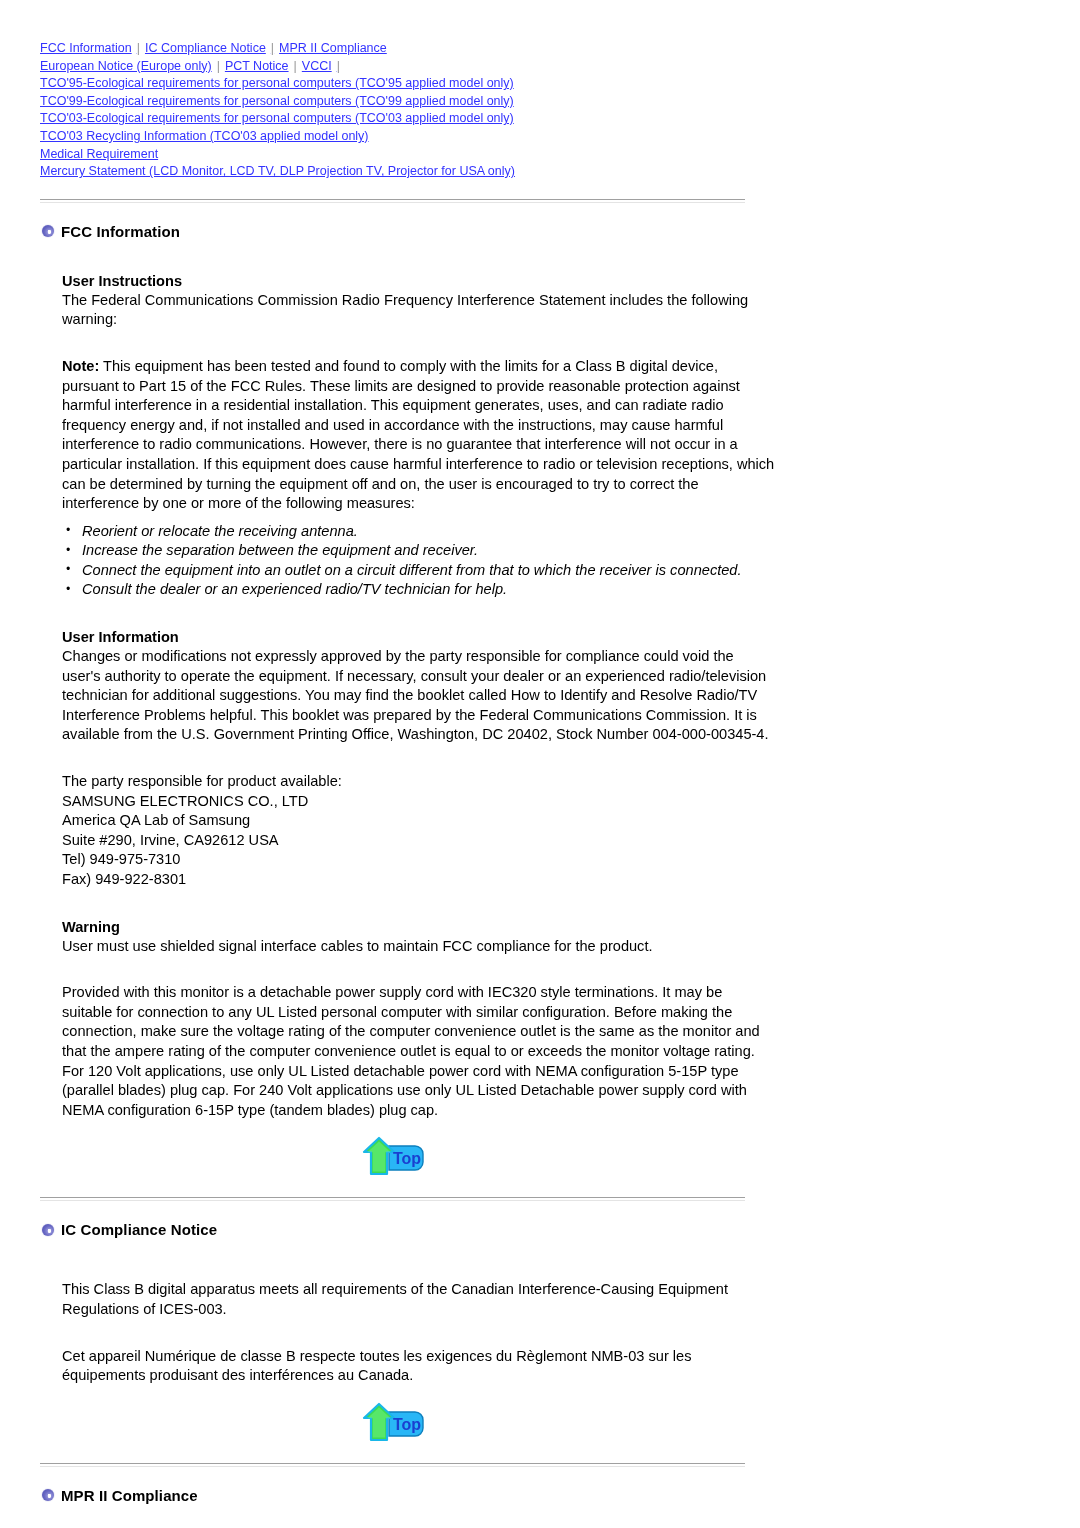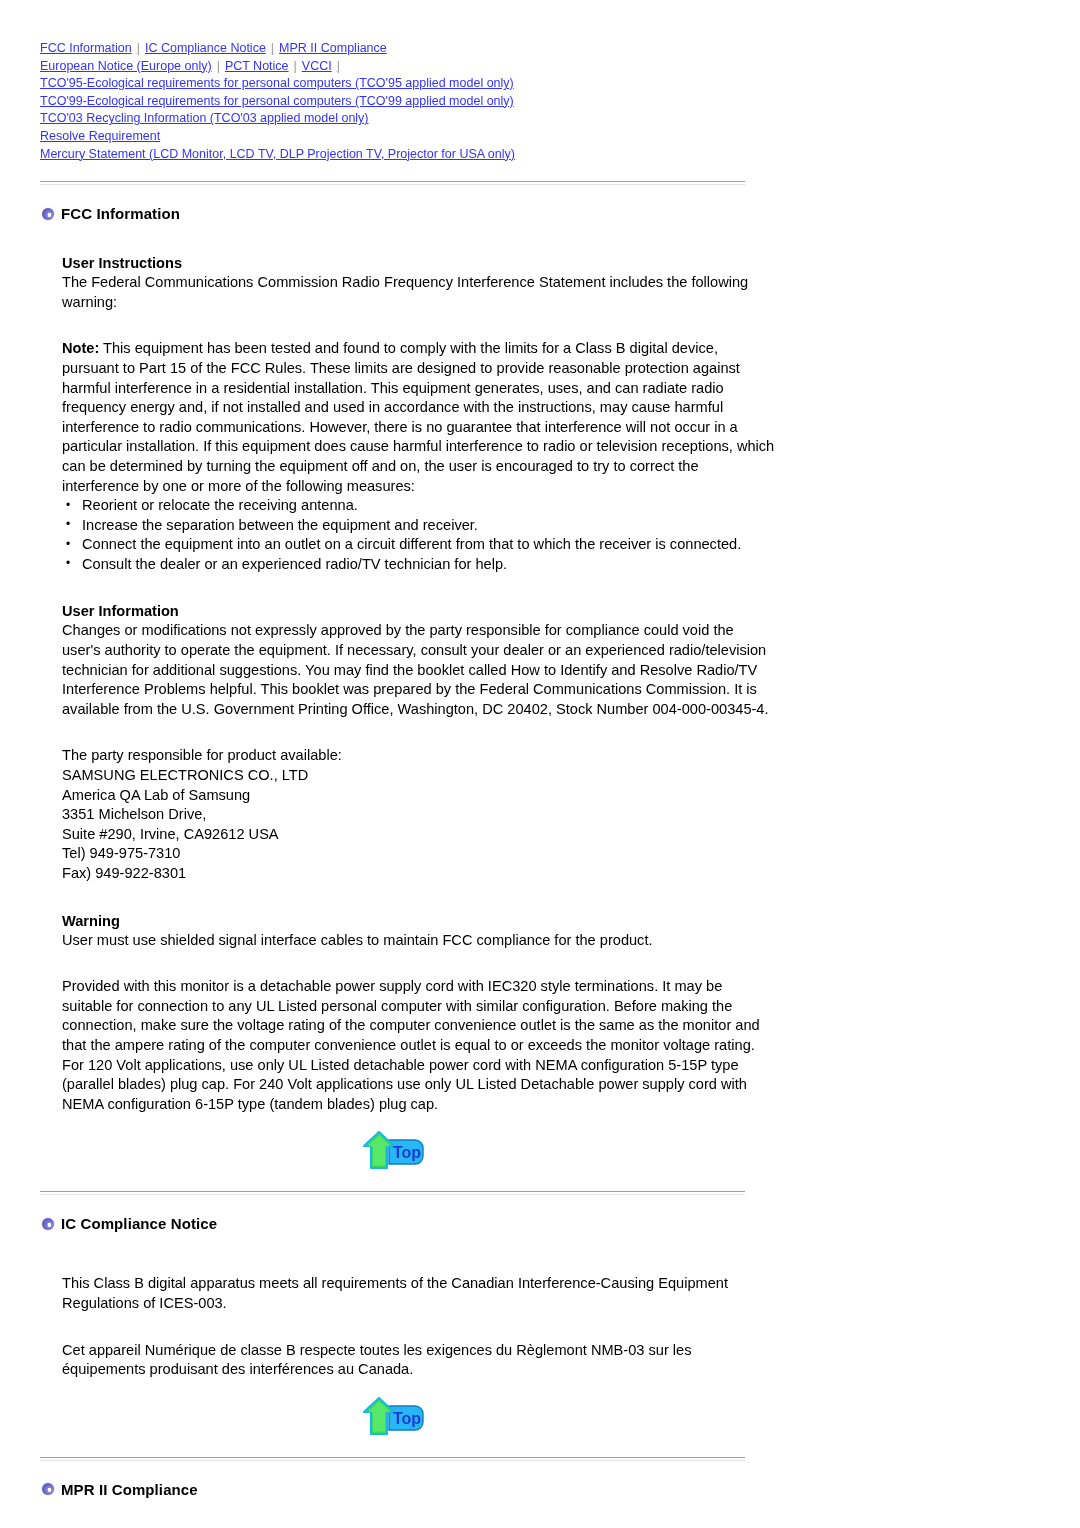--- a/index.html
+++ b/index.html
@@ -88,23 +88,24 @@
     line-height: 20px;
     margin: 0 0 0 22px;
   }
   .gap-md { height: 27px; }
   .gap-lg { height: 38px; }
 
   .bold-lead { font-weight: bold; }
 
   ul.measures {
     list-style: none;
-    margin: 0 0 0 22px;
+    margin: 8px 0 0 22px;
     padding: 0;
     max-width: 714px;
+    font-style: italic;
   }
   ul.measures li {
     font-size: 14.6px;
     line-height: 19.6px;
     position: relative;
     padding-left: 20px;
   }
   ul.measures li::before {
     content: "\2022";
     position: absolute;
@@ -153,24 +154,27 @@
       <a class="navlink">European Notice (Europe only)</a><span class="navsep">|</span><a class="navlink">PCT Notice</a><span class="navsep">|</span><a class="navlink">VCCI</a><span class="navsep">|</span>
     </span>
 
     <span class="navrow">
       <a class="navlink">TCO'95-Ecological requirements for personal computers (TCO'95 applied model only)</a>
     </span>
     <span class="navrow">
       <a class="navlink">TCO'99-Ecological requirements for personal computers (TCO'99 applied model only)</a>
     </span>
     <span class="navrow">
+      <a class="navlink">TCO'03-Ecological requirements for personal computers (TCO'03 applied model only)</a>
+    </span>
+    <span class="navrow">
       <a class="navlink">TCO'03 Recycling Information (TCO'03 applied model only)</a>
     </span>
     <span class="navrow">
-      <a class="navlink">Resolve Requirement</a>
+      <a class="navlink">Medical Requirement</a>
     </span>
     <span class="navrow">
       <a class="navlink">Mercury Statement (LCD Monitor, LCD TV, DLP Projection TV, Projector for USA only)</a>
     </span>
   </div>
 
   <hr class="hr">
 
   <div class="section-head">
     <span class="orb"></span>
@@ -196,21 +200,20 @@
   <div class="gap-md"></div>
 
   <div class="sub-head">User Information</div>
   <div class="body-block">Changes or modifications not expressly approved by the party responsible for compliance could void the user's authority to operate the equipment. If necessary, consult your dealer or an experienced radio/television technician for additional suggestions. You may find the booklet called How to Identify and Resolve Radio/TV Interference Problems helpful. This booklet was prepared by the Federal Communications Commission. It is available from the U.S. Government Printing Office, Washington, DC 20402, Stock Number 004-000-00345-4.</div>
 
   <div class="gap-md"></div>
 
   <div class="addr-line">The party responsible for product available:</div>
   <div class="addr-line">SAMSUNG ELECTRONICS CO., LTD</div>
   <div class="addr-line">America QA Lab of Samsung</div>
-  <div class="addr-line">3351 Michelson Drive,</div>
   <div class="addr-line">Suite #290, Irvine, CA92612 USA</div>
   <div class="addr-line">Tel) 949-975-7310</div>
   <div class="addr-line">Fax) 949-922-8301</div>
 
   <div class="gap-md"></div>
 
   <div class="sub-head">Warning</div>
   <div class="body-block">User must use shielded signal interface cables to maintain FCC compliance for the product.</div>
 
   <div class="gap-md"></div>

